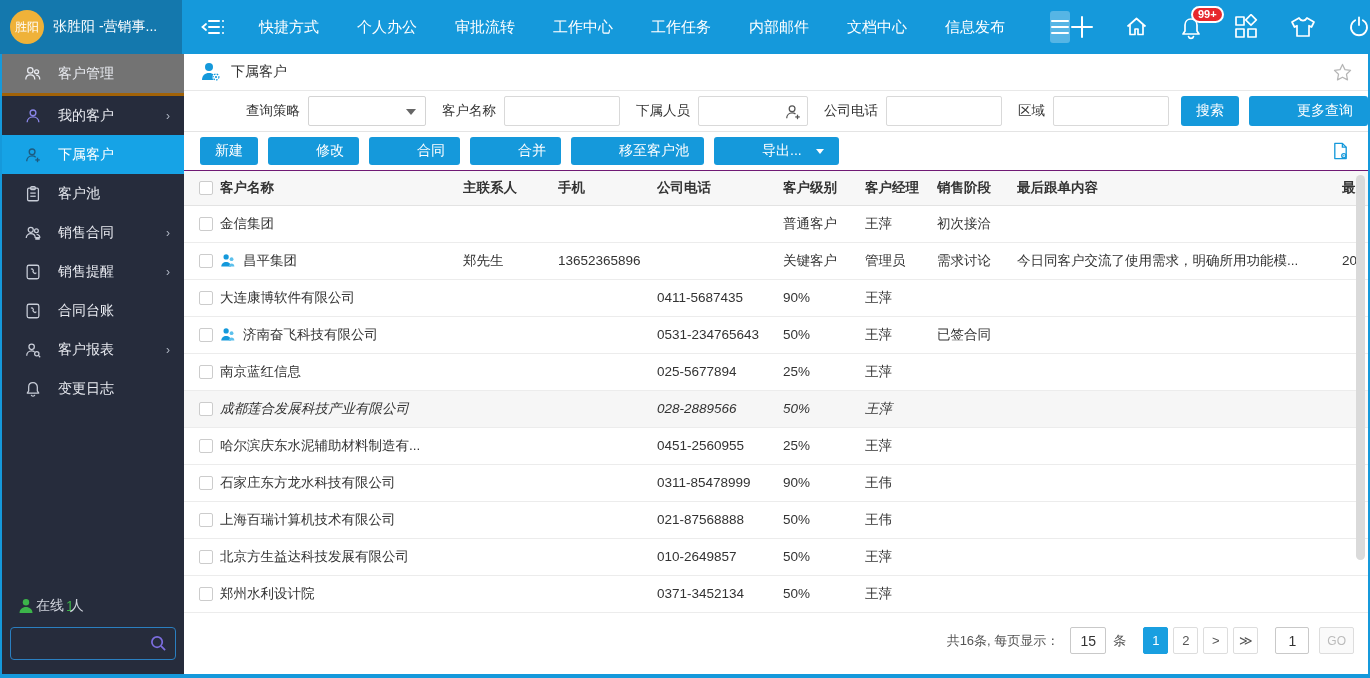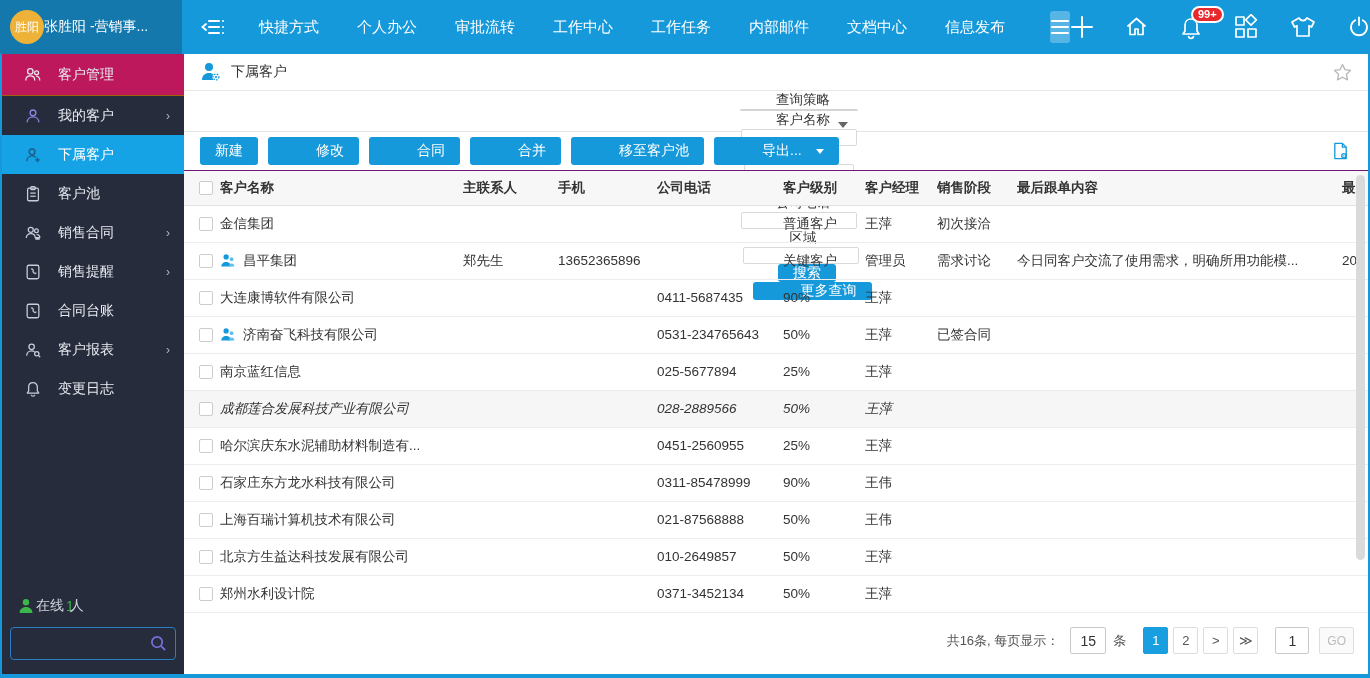--- a/index.html
+++ b/index.html
@@ -1,57 +1,57 @@
 <!DOCTYPE html>
 <html><head>
 <meta charset="utf-8">
 <style>
   * { margin:0; padding:0; box-sizing:border-box; }
   html,body { width:1370px; height:678px; font-family:"Liberation Sans","DejaVu Sans",sans-serif; background:#fff; overflow:hidden; }
   .app { width:1370px; height:678px; display:flex; flex-direction:column; border-left:2px solid #1599db; border-right:2px solid #1599db; border-bottom:4px solid #1599db; }
 
   
   .topbar { height:54px; background:#1599db; display:flex; align-items:center; flex-shrink:0; margin:0 -2px; }
-  .user-area { width:182px; height:54px; background:#1478ad; display:flex; align-items:center; padding-left:10px; flex-shrink:0; cursor:pointer; }
+  .user-area { width:182px; height:54px; background:#1478ad; display:flex; align-items:center; padding-left:10px; gap:9px; flex-shrink:0; cursor:pointer; }
   .avatar { width:34px; height:34px; border-radius:50%; background:#efb239; color:#fff; font-size:12px; display:flex; align-items:center; justify-content:center; flex-shrink:0; }
   .user-name { color:#fff; font-size:14px; white-space:nowrap; }
   .collapse-btn { margin-left:18px; margin-right:14px; cursor:pointer; display:flex; align-items:center; }
   .topnav { display:flex; align-items:center; }
   .topnav span { color:#fff; font-size:15px; padding:0 19px; cursor:pointer; white-space:nowrap; }
   .menu-box { width:36px; height:32px; background:rgba(255,255,255,0.28); border-radius:3px; display:flex; align-items:center; justify-content:center; margin-left:26px; cursor:pointer; }
   .topbar-right { margin-left:auto; display:flex; align-items:center; gap:30px; padding-right:28px; }
   .tb-icon { position:relative; cursor:pointer; display:flex; align-items:center; }
   .badge { position:absolute; top:-9px; left:12px; background:#e7282d; border:2px solid #fff; color:#fff; font-size:11px; font-weight:bold; padding:0 5px; height:17px; line-height:13px; border-radius:9px; }
 
   
   .body { flex:1; display:flex; min-height:0; }
 
   
   .sidebar { width:182px; background:#262c3c; display:flex; flex-direction:column; flex-shrink:0; }
   .side-item { height:39px; display:flex; align-items:center; padding:0 14px 0 22px; color:#e8eaf0; font-size:14px; gap:16px; cursor:pointer; flex-shrink:0; }
-  .side-item.group { height:42px; background:#be185d; border-bottom:1px solid #a16207; font-size:14px; }
+  .side-item.group { height:42px; background:#737373; border-bottom:3px solid #a16207; font-size:14px; }
   .side-item.active { background:#16a3e6; color:#17425c; }
   .side-item.active .lbl { color:#fff; }
   .side-item .lbl { flex:1; }
   .side-item .chev { color:#aeb4c2; font-size:12px; }
   .icon18 { width:18px; height:18px; flex-shrink:0; }
   .side-bottom { margin-top:auto; padding:0 8px 14px 8px; }
   .online-row { display:flex; align-items:center; gap:2px; color:#cfd3dc; font-size:14px; padding:0 8px 12px 8px; }
   .online-count { color:#3cb54a; }
   .side-search { position:relative; }
   .side-search input { width:100%; height:33px; background:transparent; border:1px solid #2a7fc0; border-radius:4px; color:#dfe3ea; font-size:13px; padding:0 32px 0 10px; outline:none; }
   .side-search svg { position:absolute; right:9px; top:8px; }
 
   
   main { flex:1; display:flex; flex-direction:column; background:#fff; min-width:0; }
   .page-header { height:37px; display:flex; align-items:center; padding:0 16px; border-bottom:1px solid #e8e8e8; flex-shrink:0; }
   .page-title { font-size:14px; color:#333; margin-left:9px; }
   .star { margin-left:auto; cursor:pointer; display:flex; }
 
-  .filter-bar { height:41px; display:flex; align-items:center; border-bottom:1px solid #e4e4e4; padding-left:62px; flex-shrink:0; font-size:13.5px; color:#333;flex-direction:column; }
+  .filter-bar { height:41px; display:flex; align-items:center; border-bottom:1px solid #e4e4e4; padding-left:62px; flex-shrink:0; font-size:13.5px; color:#333; }
   .filter-bar label { margin-right:8px; white-space:nowrap; }
   .f-select { width:118px; height:30px; border:1px solid #d4d4d4; border-radius:2px; background:#fff; position:relative; margin-right:16px; cursor:pointer; }
   .f-select .caret { position:absolute; right:9px; top:12px; width:0; height:0; border-left:5px solid transparent; border-right:5px solid transparent; border-top:6px solid #666; }
   .f-input { width:116px; height:30px; border:1px solid #d9d9d9; border-radius:2px; padding:0 8px; font-size:13px; color:#333; outline:none; margin-right:16px; }
   .f-input-wrap { position:relative; margin-right:16px; }
   .f-input-wrap input { width:110px; height:30px; border:1px solid #d9d9d9; border-radius:2px; padding:0 28px 0 8px; font-size:13px; outline:none; }
   .f-input-wrap svg { position:absolute; right:6px; top:7px; }
   .btn { background:#1599db; color:#fff; border:none; border-radius:3px; height:30px; padding:0 15px; font-size:14px; cursor:pointer; font-family:inherit; white-space:nowrap; }
   .btn + .btn { margin-left:10px;padding-left:48px; }
 

